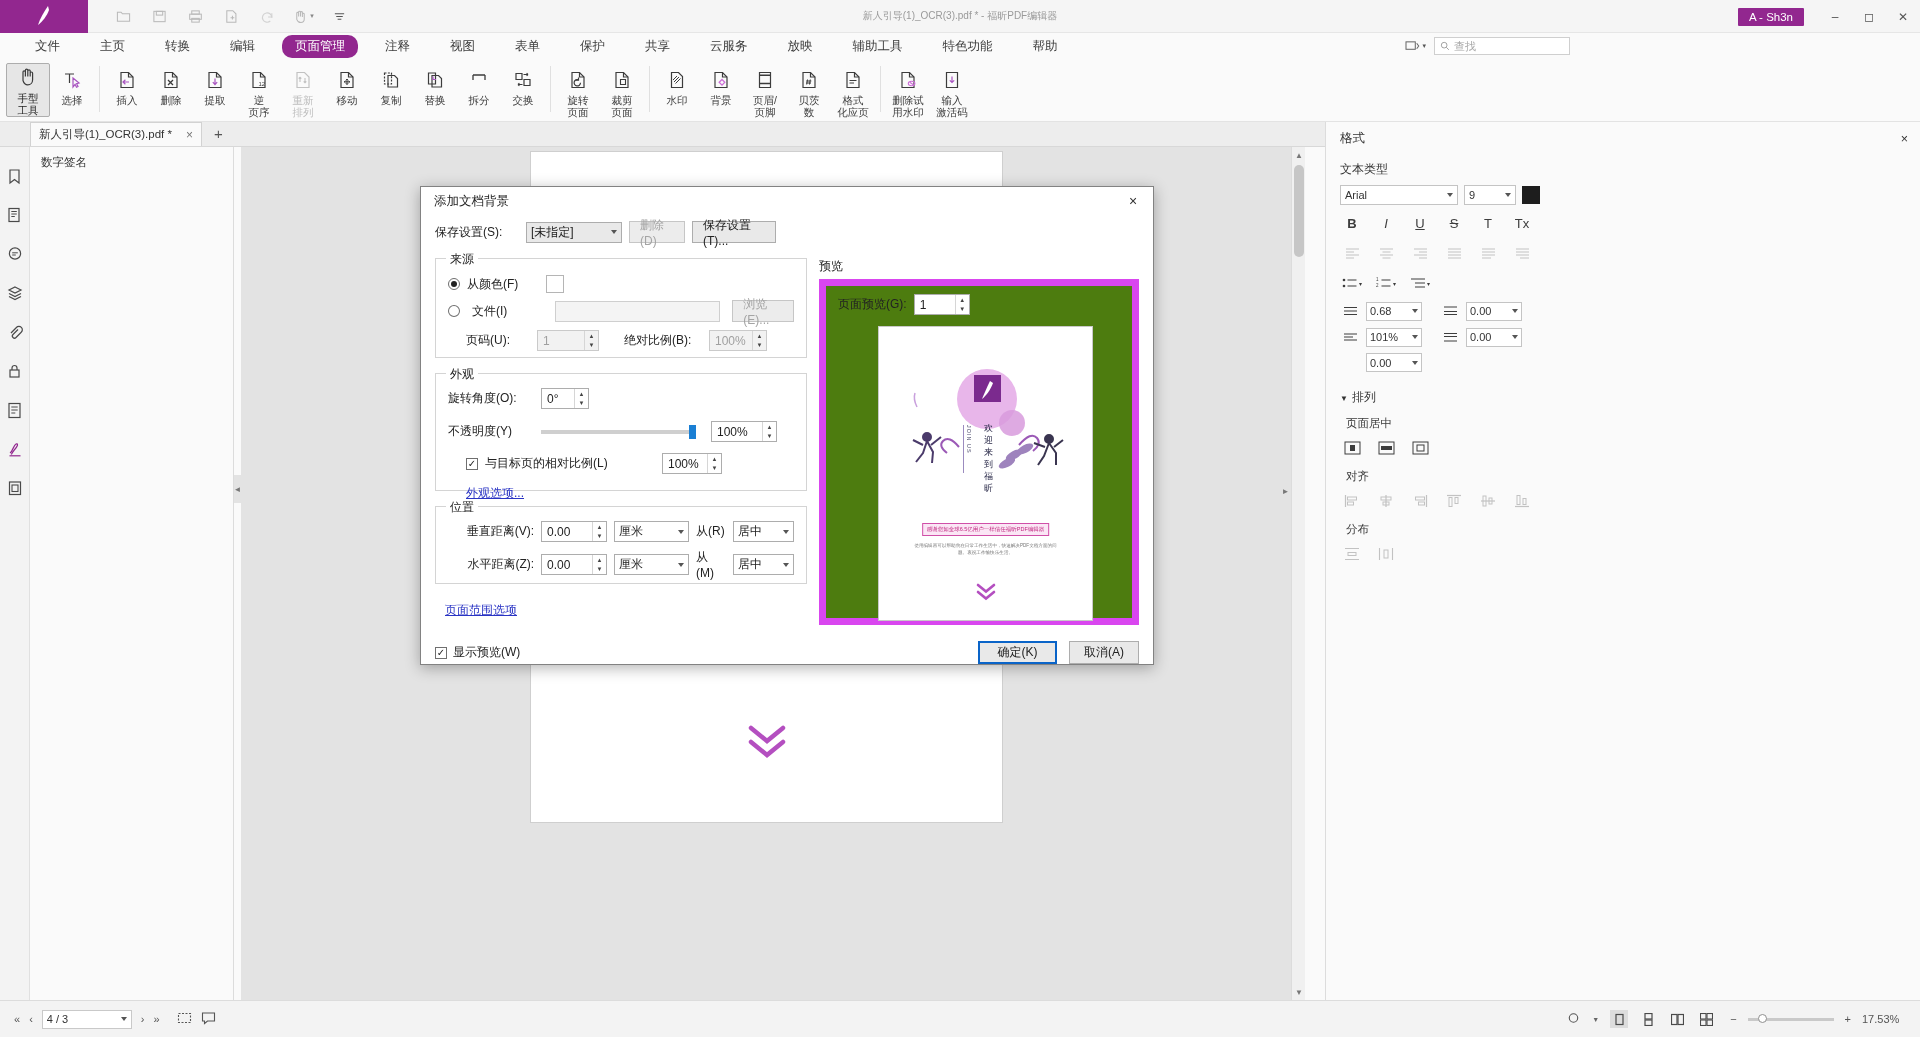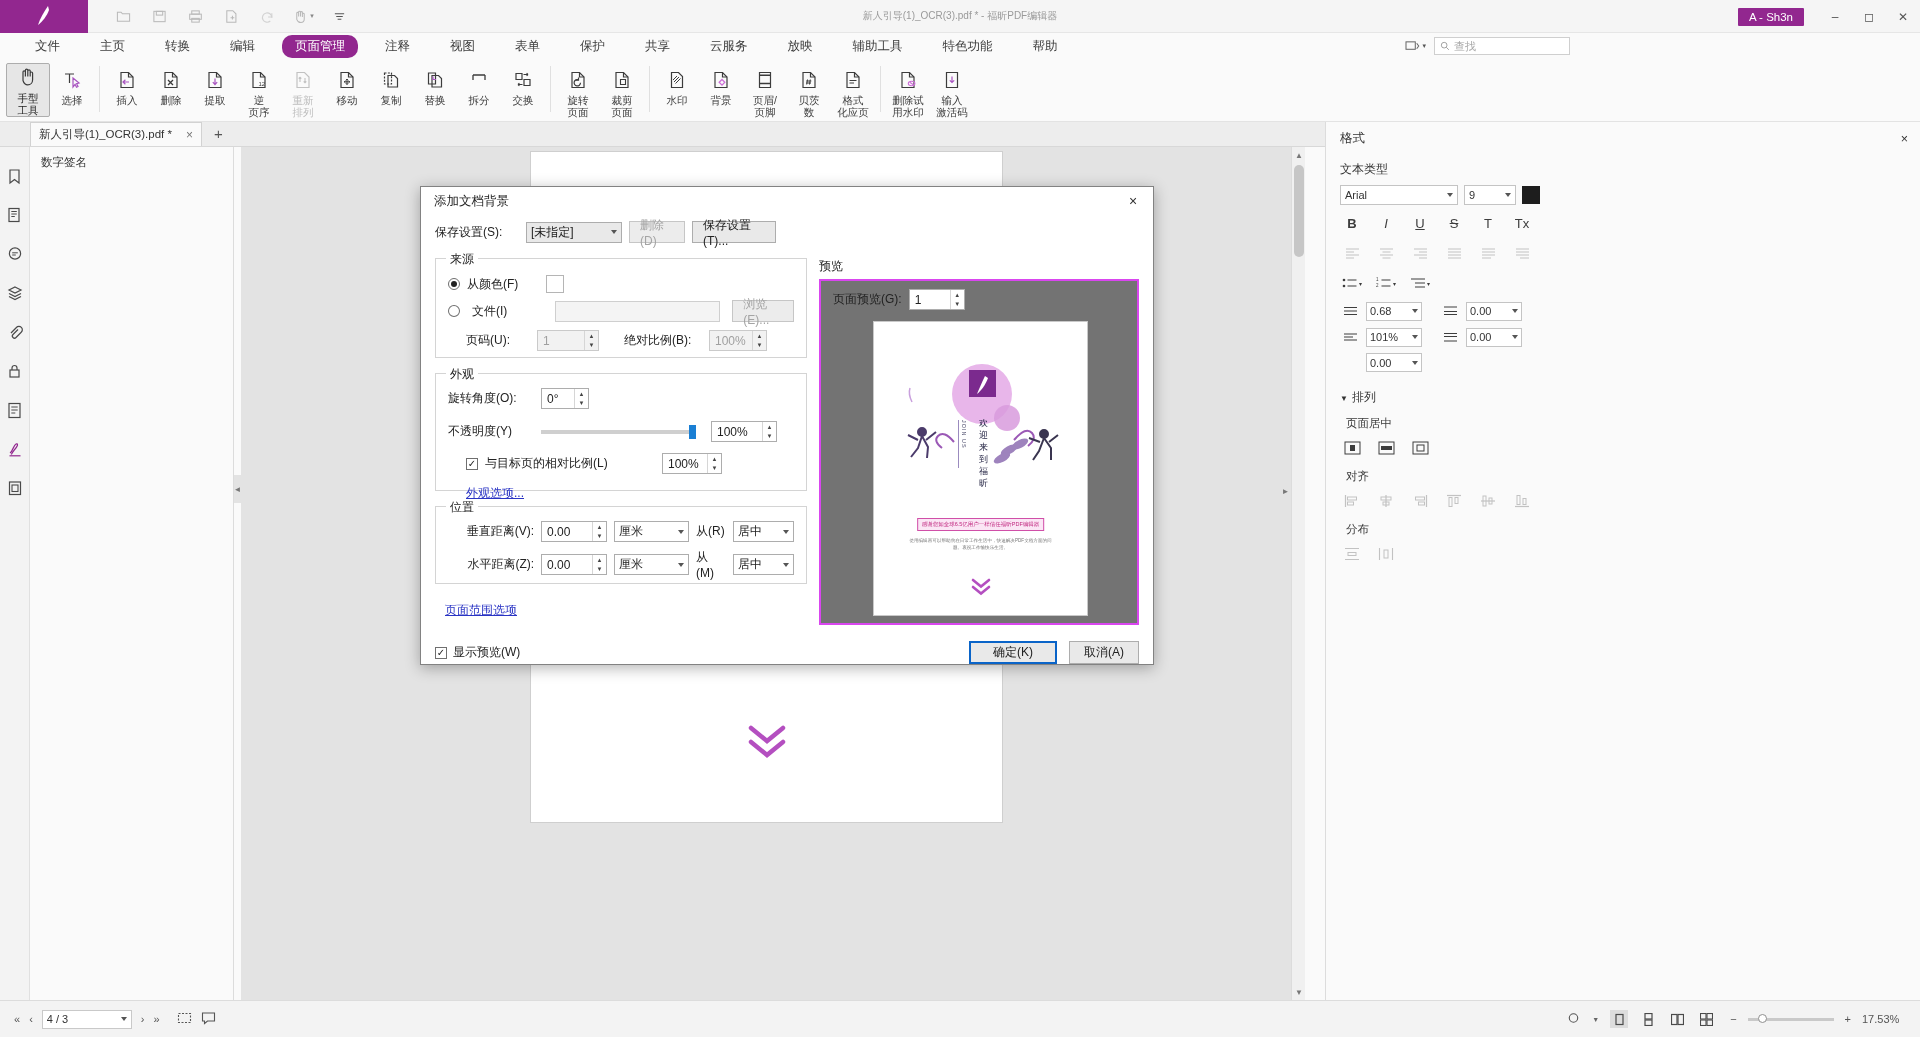--- a/index.html
+++ b/index.html
@@ -251,21 +251,21 @@
   }
   .spin.dis { background: #f2f2f2; color: #a0a0a0; border-color: #cacaca; }
   .spin .sb2 { width: 14px; height: 19px; border-left: 1px solid #d6d6d6; display: flex; flex-direction: column; }
   .spin .sb2 > div { flex: 1; display: flex; align-items: center; justify-content: center; font-size: 6px; color: #444; }
   .txtin { border: 1px solid #adadad; background: #fff; height: 21px; }
   .txtin.dis { background: #f4f4f4; border-color: #cfcfcf; }
   .link { color: #2a34c4; text-decoration: underline; font-size: 12px; }
   .slider-track { height: 4px; background: #cfcfcf; position: relative; }
   .slider-knob { position: absolute; width: 7px; height: 14px; background: #1a7fd4; top: -5px; }
 
-  .prev-box { border: 2px solid #d946ef; background: #737373; }
+  .prev-box { border: 7px solid #d946ef; background: #4d7c0f; }
   .prev-page { position: relative; background: #fff; border: 1px solid #c9c9c9; overflow: hidden; }
   .prev-banner {
     position: absolute; left: 50%; transform: translateX(-50%);
     background: #fbe6f5; border: 1px solid #d04fa8; color: #c0267f;
     font-size: 5.5px; padding: 2px 4px; white-space: nowrap;
   }
   .prev-sub { position: absolute; left: 50%; transform: translateX(-50%); text-align: center; color: #777; font-size: 4.6px; line-height: 7px; width: 150px; }
 </style>
 </head>
 <body>
@@ -1177,20 +1177,20 @@
               </div>
             </div>
           </div>
         </div>
       </div>
 
       <div style="display:flex; align-items:center; margin-top:16px;">
         <span class="chk">✓</span>
         <span class="lbl" style="margin-left:6px;">显示预览(W)</span>
         <div style="margin-left:auto; display:flex; gap:12px;">
-          <div class="btn primary" style="width:88px; height:23px;">确定(K)</div>
+          <div class="btn primary" style="width:79px; height:23px;">确定(K)</div>
           <div class="btn" style="width:70px; height:23px;">取消(A)</div>
         </div>
       </div>
     </div>
   </div>
 
 </div>
 
 </body></html>

